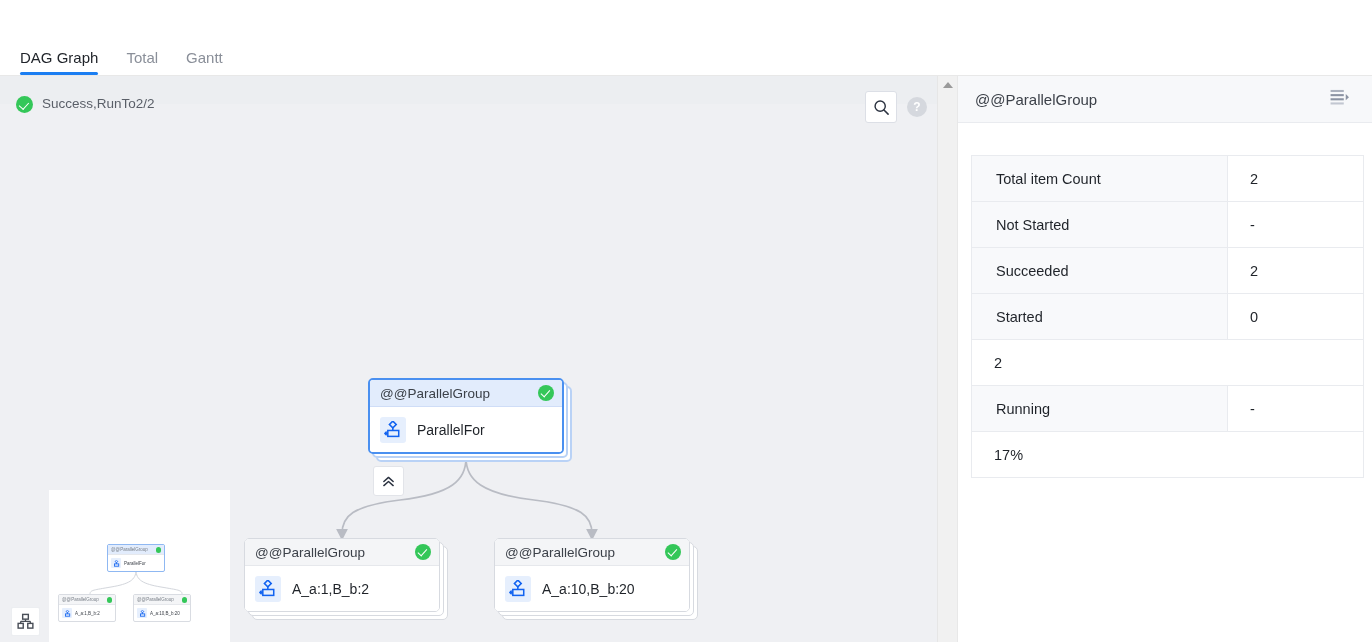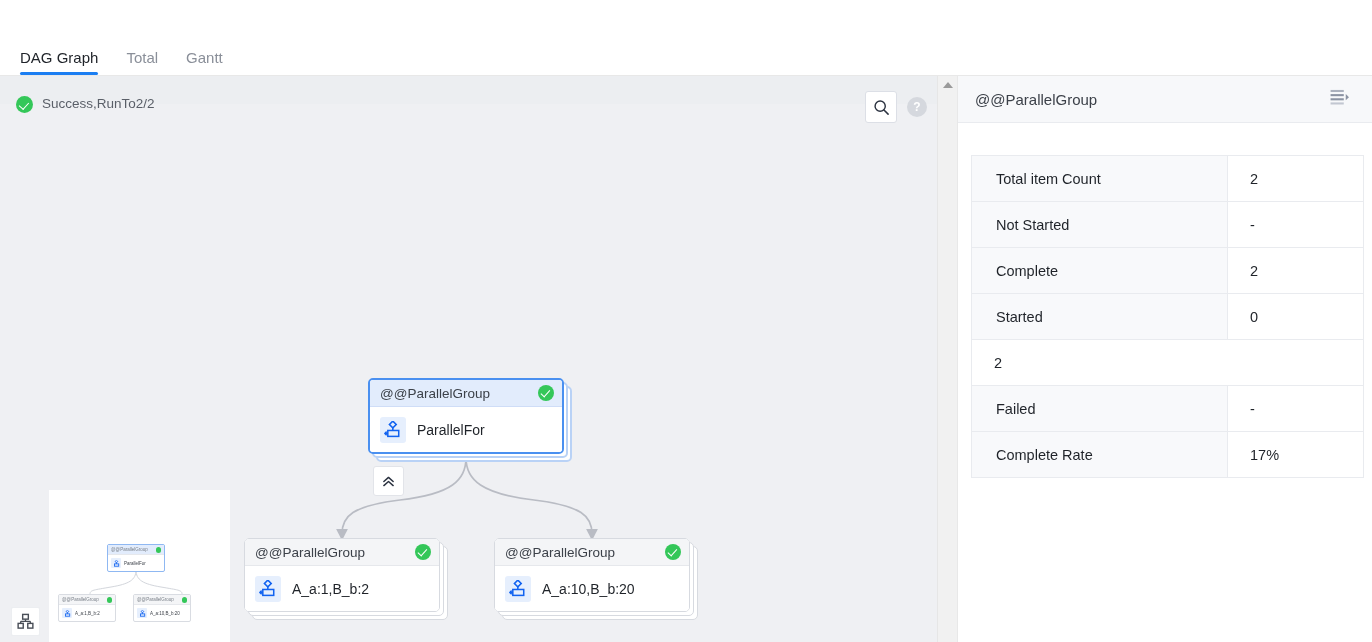--- a/index.html
+++ b/index.html
@@ -534,34 +534,33 @@
     <div class="panel-table">
       <div class="prow">
         <div class="pk">Total item Count</div>
         <div class="pv">2</div>
       </div>
       <div class="prow">
         <div class="pk">Not Started</div>
         <div class="pv">-</div>
       </div>
       <div class="prow">
-        <div class="pk">Complete</div>
+        <div class="pk">Succeeded</div>
         <div class="pv">2</div>
       </div>
       <div class="prow">
         <div class="pk">Started</div>
         <div class="pv">0</div>
       </div>
       <div class="prow">
         <div class="pv">2</div>
       </div>
       <div class="prow">
-        <div class="pk">Failed</div>
+        <div class="pk">Running</div>
         <div class="pv">-</div>
       </div>
       <div class="prow">
-        <div class="pk">Complete Rate</div>
         <div class="pv">17%</div>
       </div>
     </div>
   </div>
 
 </div>
 
 </body></html>

